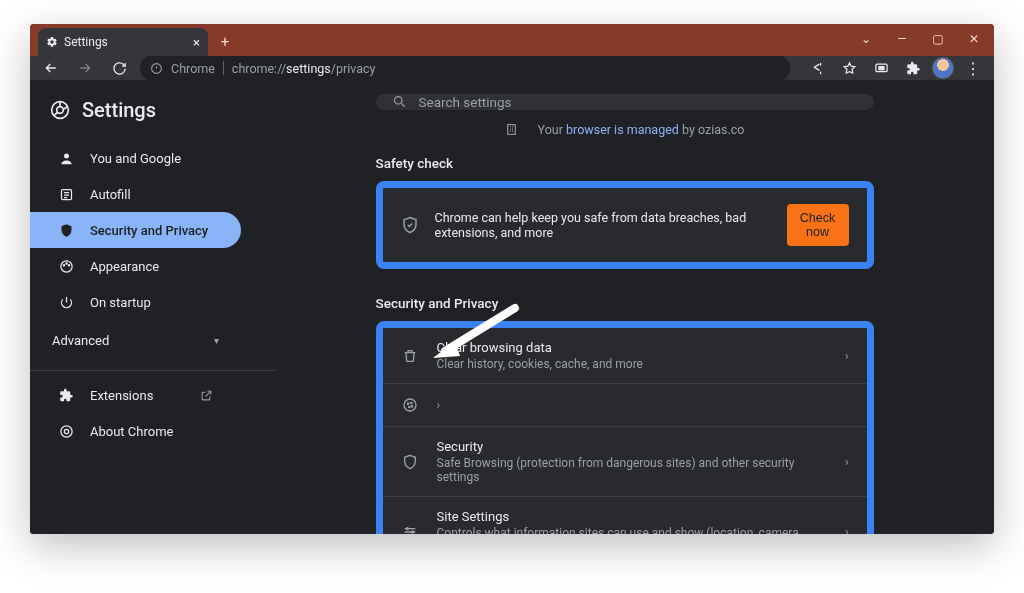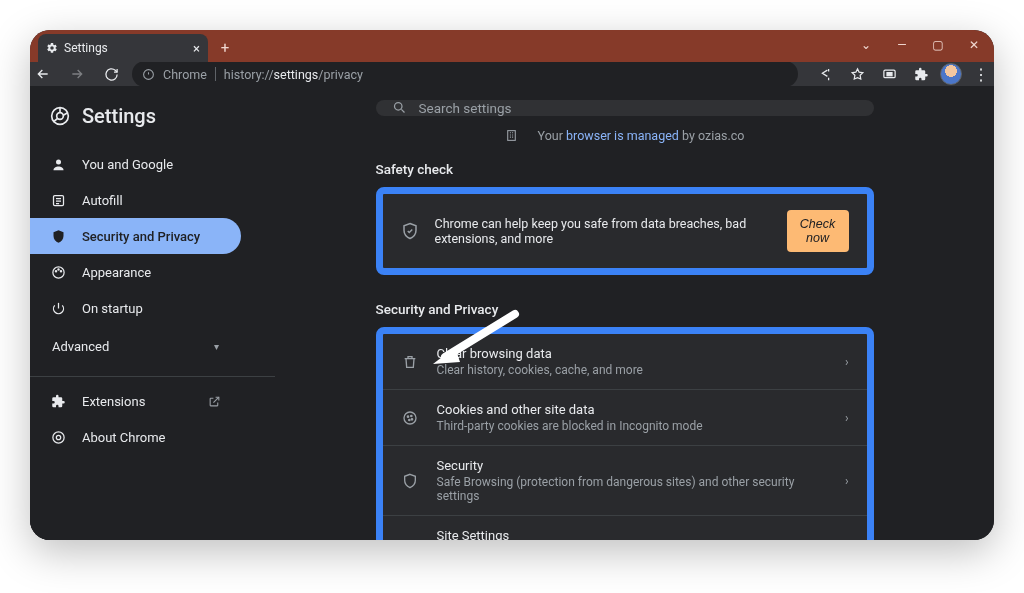--- a/index.html
+++ b/index.html
@@ -8,25 +8,25 @@
     height: 593px;
     background: #fff;
     font-family: 'Segoe UI', Roboto, Arial, sans-serif;
     font-size: 13px;
     position: relative;
     overflow: hidden;
   }
   .window {
     position: absolute;
     left: 30px;
-    top: 30px;
+    top: 24px;
     width: 964px;
     height: 510px;
     background: #292a2d;
-    border-radius: 20px;
+    border-radius: 4px;
     box-shadow: 0 12px 40px rgba(0,0,0,0.25);
     overflow: hidden;
     display: flex;
     flex-direction: column;
   }
   
   .titlebar {
     height: 32px;
     background: #863a29;
     display: flex;
@@ -75,21 +75,21 @@
     display: flex; align-items: center; justify-content: center;
     font-size: 12px;
     cursor: pointer;
   }
   
   .toolbar {
     height: 24px;
     background: #35363a;
     display: flex;
     align-items: center;
-    padding: 0 0;
+    padding: 0 8px;
     gap: 8px;
     color: #9aa0a6;
   }
   .tb-btn {
     width: 26px; height: 26px;
     display: flex; align-items: center; justify-content: center;
     color: #e8eaed;
     cursor: pointer;
   }
   .omnibox {
@@ -146,21 +146,21 @@
   .chrome-logo {
     width: 20px; height: 20px;
   }
   .nav {
     display: flex; flex-direction: column;
   }
   .nav-item {
     height: 36px;
     display: flex; align-items: center;
     gap: 16px;
-    padding: 0 20px;
+    padding: 0 28px;
     font-size: 13px;
     color: #e8eaed;
     cursor: pointer;
     border-radius: 0 18px 18px 0;
     margin-right: 34px;
   }
   .nav-item.active {
     background: #8ab4f8;
     color: #202124;
     font-weight: 500;
@@ -236,29 +236,28 @@
   }
   .safety-row {
     display: flex; align-items: center;
     padding: 16px 18px;
     gap: 16px;
     color: #e8eaed;
     font-size: 12.5px;
   }
   .safety-row .btn {
     margin-left: auto;
-    background: #fdba74;
+    background: #f97316;
     color: #202124;
     border: none;
     padding: 7px 7px;
     border-radius: 4px;
     font-size: 12.5px;
     font-weight: 500;
     cursor: pointer;
-    font-style: italic;
   }
   .list-row {
     display: flex; align-items: center;
     padding: 12px 18px;
     gap: 18px;
     border-top: 1px solid #3c4043;
     cursor: pointer;
     color: #e8eaed;
   }
   .list-row:first-child { border-top: none; }
@@ -331,21 +330,21 @@
     <div class="omnibox">
       <span class="lock">
         <svg width="13" height="13" viewBox="0 0 24 24" fill="none" stroke="#9aa0a6" stroke-width="2">
             <circle cx="12" cy="12" r="9"></circle>
             <path d="M12 8v4M12 16h.01"></path>
           </svg>
       </span>
       <span class="chrome-label">Chrome</span>
       <span class="sep"></span>
       <span class="url">
-        <span class="dim">history://</span>
+        <span class="dim">chrome://</span>
         <span>settings</span>
         <span class="dim">/privacy</span>
       </span>
     </div>
     <div class="tb-right">
       <div class="tb-btn">
         <svg width="15" height="15" viewBox="0 0 24 24" fill="none" stroke="#e8eaed" stroke-width="2">
             <path d="M15 5l-8 5 8 5"></path>
             <path d="M17 3v4M17 17v4"></path>
           </svg>
@@ -510,24 +509,20 @@
         <div class="list-row">
           <span class="ricon">
               <svg width="16" height="16" viewBox="0 0 24 24" fill="none" stroke="#9aa0a6" stroke-width="2">
                 <circle cx="12" cy="12" r="9"></circle>
                 <circle cx="9" cy="10" r="1" fill="#9aa0a6"></circle>
                 <circle cx="14" cy="9" r="1" fill="#9aa0a6"></circle>
                 <circle cx="11" cy="15" r="1" fill="#9aa0a6"></circle>
                 <circle cx="15" cy="14" r="1" fill="#9aa0a6"></circle>
               </svg>
             </span>
-          <div class="texts">
-            <span class="t1">Cookies and other site data</span>
-            <span class="t2">Third-party cookies are blocked in Incognito mode</span>
-          </div>
           <span class="chev">›</span>
         </div>
         <div class="list-row">
           <span class="ricon">
               <svg width="16" height="16" viewBox="0 0 24 24" fill="none" stroke="#9aa0a6" stroke-width="2">
                 <path d="M12 2l8 3v6c0 5-3.5 9-8 11-4.5-2-8-6-8-11V5z"></path>
               </svg>
             </span>
           <div class="texts">
             <span class="t1">Security</span>

